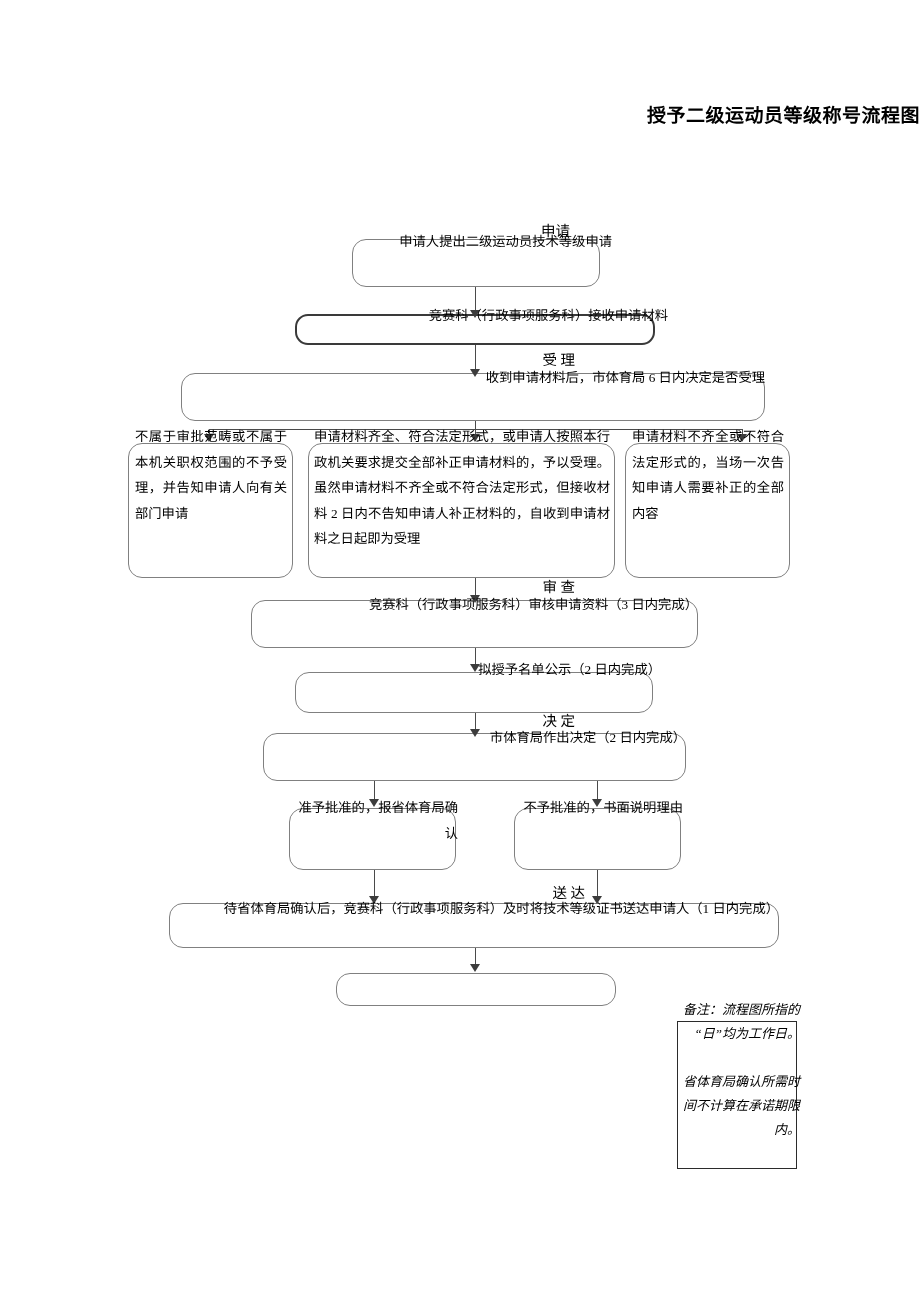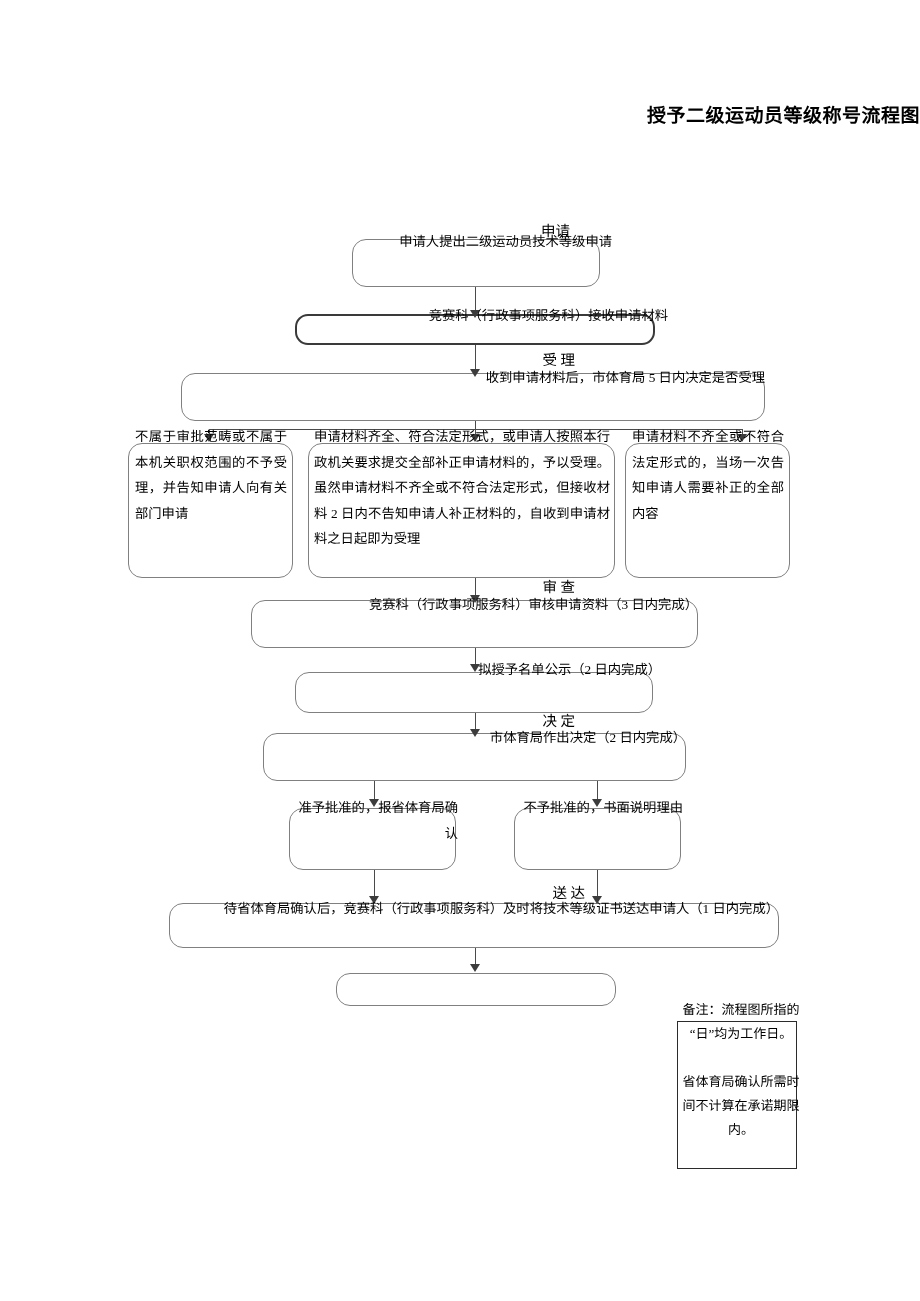--- a/index.html
+++ b/index.html
@@ -103,22 +103,23 @@
     box-sizing: border-box;
     border: 1px solid #2b2b2b;
     background: transparent;
     z-index: 2;
   }
   .remark-text {
     position: absolute;
     box-sizing: border-box;
     font-size: 13px;
     line-height: 24px;
-    text-align: center;
+    text-align: right;
     z-index: 5;
+    font-style: italic;
   }
   .remark-text p { margin: 0; }
   .remark-text p.gap { margin-top: 24px; }
 </style>
 </head>
 <body>
 
 <div id="page">
 
   <div class="doc-title">授予二级运动员等级称号流程图</div>
@@ -133,21 +134,21 @@
 
   <div class="box thick" style="left:295px; top:314px; width:360px; height:31px;"></div>
   <div class="boxtext" style="left:282px; top:303px; width:386px;">竞赛科（行政事项服务科）接收申请材料</div>
 
   <div class="vline" style="left:475px; top:345px; height:29px;"></div>
   <div class="arrow" style="left:470px; top:369px;"></div>
 
   <div class="stage" style="left:375px; top:351px; width:200px;">受  理</div>
 
   <div class="box" style="left:181px; top:373px; width:584px; height:48px;"></div>
-  <div class="boxtext" style="left:181px; top:365px; width:584px;">收到申请材料后，市体育局 5 日内决定是否受理</div>
+  <div class="boxtext" style="left:181px; top:365px; width:584px;">收到申请材料后，市体育局 6 日内决定是否受理</div>
 
   <div class="vline" style="left:475px; top:421px; height:9px;"></div>
   <div class="hbar" style="left:209px; top:429px; width:533px;"></div>
 
   <div class="vline" style="left:209px; top:429px; height:12px;"></div>
   <div class="arrow" style="left:204px; top:434px;"></div>
 
   <div class="vline" style="left:475px; top:429px; height:12px;"></div>
   <div class="arrow" style="left:470px; top:434px;"></div>
 

